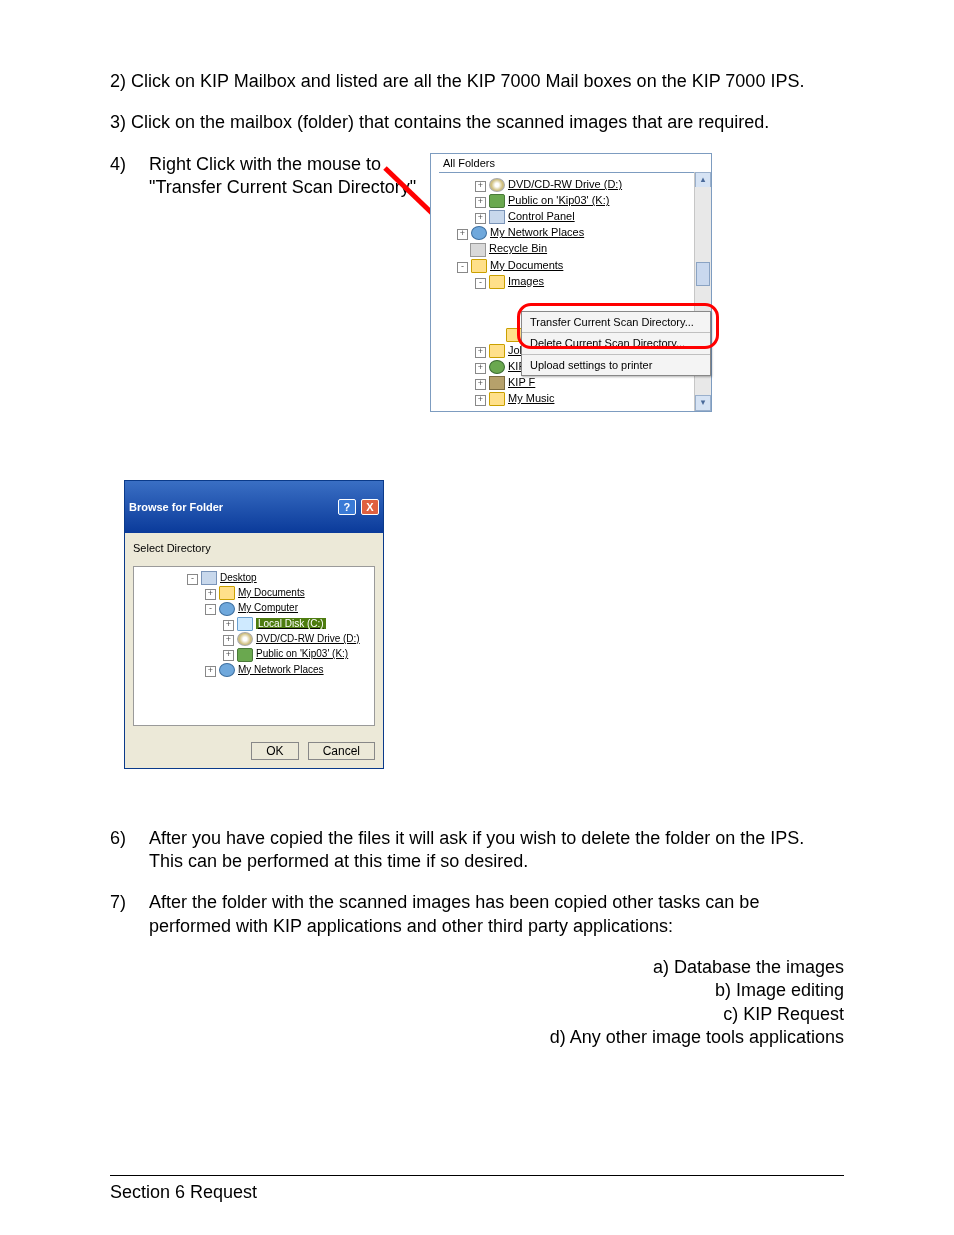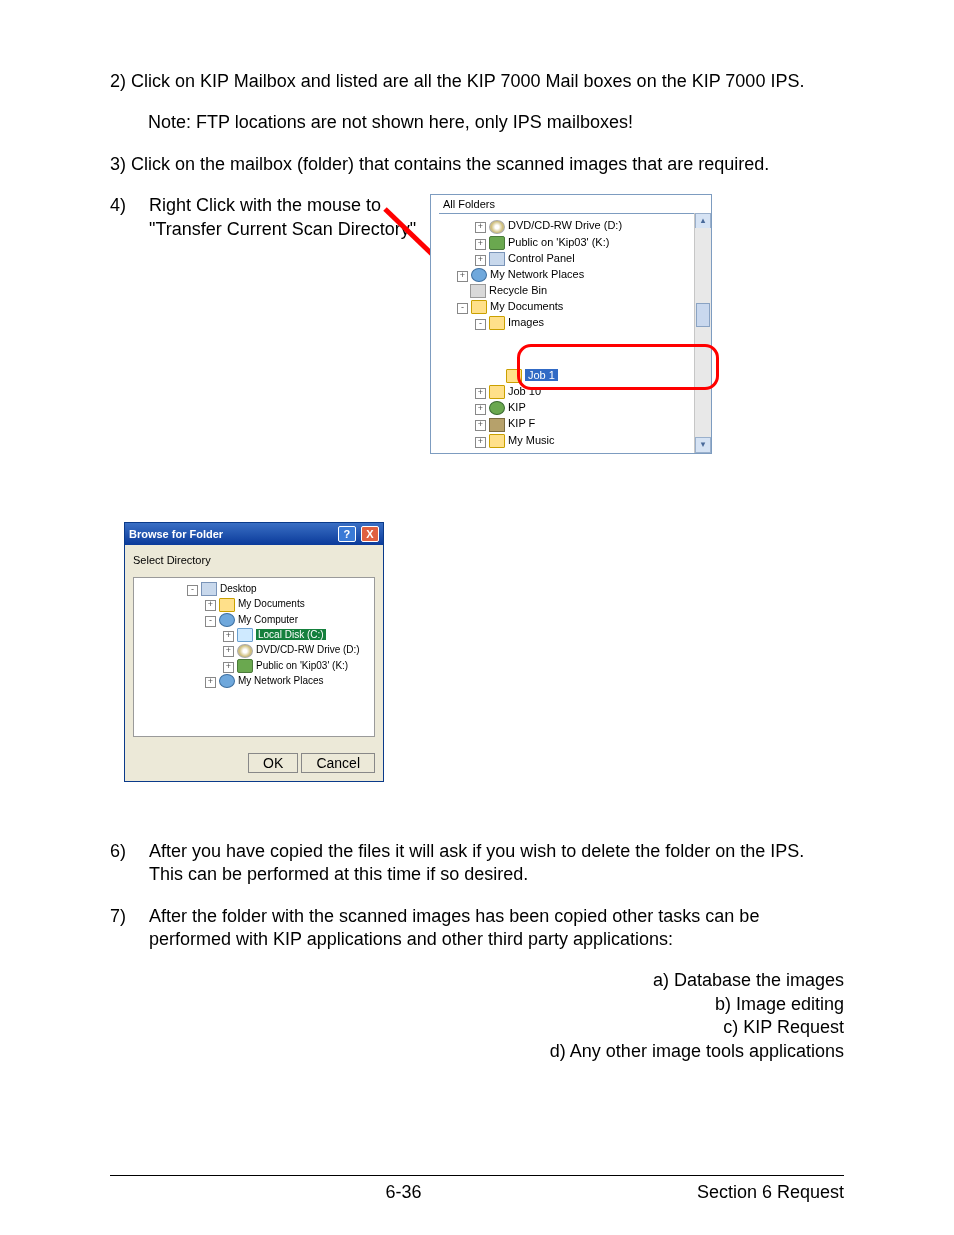--- a/index.html
+++ b/index.html
@@ -15,60 +15,59 @@
   .footer{position:absolute;bottom:32px;left:110px;right:110px;border-top:1px solid #000;padding-top:6px;font-size:18px;display:flex;justify-content:space-between;}
   
   .win1{border:1px solid #7d9cc0;background:#fff;font-family:Tahoma,Arial,sans-serif;font-size:11px;position:relative;width:280px;}
   .win1 .title{background:#fff;border-bottom:1px solid #7d9cc0;padding:2px 4px;margin-left:8px;}
   .win1 .tree{position:relative;padding:4px 4px 4px 4px;}
   .win1 .scroll{position:absolute;right:0;top:18px;bottom:0;width:16px;background:#e8e8e8;border-left:1px solid #c6c6c6;}
   .win1 .scroll .up,.win1 .scroll .dn{height:14px;background:#d6e3f4;border:1px solid #9ab0cc;font-size:9px;text-align:center;line-height:12px;color:#4a6a9a;}
   .win1 .scroll .up{border-bottom:none;}
   .win1 .scroll .dn{position:absolute;bottom:0;left:0;right:0;}
   .win1 .scroll .thumb{position:absolute;left:1px;right:1px;top:90px;height:22px;background:#c9d8ee;border:1px solid #8aa3c3;}
-  .node{white-space:nowrap;padding:0 0 1px 0;}
+  .node{white-space:nowrap;padding:0 0 1px 0;text-decoration:underline;}
   .pm{display:inline-block;width:9px;height:9px;border:1px solid #888;background:#fff;font-size:9px;line-height:7px;text-align:center;margin-right:3px;color:#555;}
   .ic{display:inline-block;width:14px;height:12px;margin-right:3px;vertical-align:middle;}
   .ic-folder{background:#ffe08a;border:1px solid #caa000;border-radius:1px;}
   .ic-dvd{background:radial-gradient(circle,#fff 20%,#d0c080 60%);border:1px solid #aaa;border-radius:50%;}
   .ic-net{background:#6aa84f;border:1px solid #4a7a3a;border-radius:2px;}
   .ic-cpl{background:#c8d8ec;border:1px solid #7a94b8;}
   .ic-globe{background:#6fa8dc;border:1px solid #3d6fa0;border-radius:50%;}
   .ic-bin{background:#d9d9d9;border:1px solid #999;}
   .ic-kip{background:#6aa84f;border:1px solid #3a6a2f;border-radius:50%;}
   .ic-kipf{background:#b6a16b;border:1px solid #7a6a3f;}
   .l0{padding-left:4px;} .l1{padding-left:22px;} .l2{padding-left:40px;} .l3{padding-left:58px;margin-top:37px;}
   .sel{background:#316ac5;color:#fff;padding:0 3px;}
   .ctxmenu{position:absolute;background:#f4f4f4;border:1px solid #888;box-shadow:1px 1px 2px rgba(0,0,0,.3);font-size:11px;left:90px;top:138px;width:188px;}
   .ctxmenu .mi{padding:3px 8px;}
   .ctxmenu .sep{border-bottom:1px solid #c0c0c0;}
   .redbox{position:absolute;border:3px solid #f00;border-radius:14px;pointer-events:none;}
   .redarrow{position:absolute;pointer-events:none;}
   
   .win2{width:258px;border:1px solid #0a3a8a;font-family:Tahoma,Arial,sans-serif;font-size:11px;background:#ece9d8;}
-  .win2 .titlebar{background:linear-gradient(#3a6fc4,#0a3a9a);color:#fff;padding:3px 4px;display:flex;justify-content:space-between;align-items:flex-end;font-weight:bold;}
+  .win2 .titlebar{background:linear-gradient(#3a6fc4,#0a3a9a);color:#fff;padding:18px 4px;display:flex;justify-content:space-between;align-items:center;font-weight:bold;}
   .win2 .tbtn{display:inline-block;width:16px;height:14px;text-align:center;font-size:11px;font-weight:bold;margin-left:2px;border:1px solid #fff;border-radius:2px;}
   .win2 .help{background:#3a7ad6;color:#fff;}
   .win2 .close{background:#e06040;color:#fff;}
   .win2 .content{padding:8px;}
   .win2 .lbl{font-size:11px;margin-bottom:10px;}
   .win2 .treebox{background:#fff;border:1px solid #9a9a9a;height:150px;padding:4px;overflow:hidden;}
   .win2 .node{font-size:10px;margin-left:45px;}
   .win2 .btns{padding:8px;text-align:right;}
-  .win2 button{font-size:14px;padding:1px 14px;background:#ece9d8;border:1px solid #888;}
-  .sel2{background:#15803d;color:#fff;padding:0 2px;}
+  .win2 button{font-size:12px;padding:1px 14px;margin-left:6px;background:#ece9d8;border:1px solid #888;}
+  .sel2{background:#4d7c0f;color:#fff;padding:0 2px;}
 </style>
 </head>
 <body>
 
 <div class="page">
 
   <div class="body-text">
     <div class="para">2)   Click on KIP Mailbox and listed are all the KIP 7000 Mail boxes on the KIP 7000 IPS.</div>
-    <div class="para indent">Note:  FTP locations are not shown here, only IPS mailboxes!</div>
     <div class="para">3)   Click on the mailbox (folder) that contains the scanned images that are required.</div>
 
     <div class="row para" style="position:relative;">
       <div class="left">
         <span class="num">4)</span>
         <span class="num-content">Right Click with the mouse to "Transfer Current Scan Directory"</span>
       </div>
       <div class="right" style="position:relative;">
 
         <svg class="redarrow" style="left:-50px;top:10px;width:160px;height:135px;" viewBox="0 0 160 135">
@@ -90,20 +89,25 @@
             <div class="node l1"><span class="pm">+</span><span class="ic ic-globe"></span><span>My Network Places</span></div>
             <div class="node l1"><span style="display:inline-block;width:13px;"></span><span class="ic ic-bin"></span><span>Recycle Bin</span></div>
             <div class="node l1"><span class="pm">-</span><span class="ic ic-folder"></span><span>My Documents</span></div>
             <div class="node l2"><span class="pm">-</span><span class="ic ic-folder"></span><span>Images</span></div>
             <div class="node l3"><span style="display:inline-block;width:13px;"></span><span class="ic ic-folder"></span><span class="sel">Job 1</span></div>
             <div class="node l2"><span class="pm">+</span><span class="ic ic-folder"></span><span>Job 10</span></div>
             <div class="node l2"><span class="pm">+</span><span class="ic ic-kip"></span><span>KIP</span></div>
             <div class="node l2"><span class="pm">+</span><span class="ic ic-kipf"></span><span>KIP F</span></div>
             <div class="node l2"><span class="pm">+</span><span class="ic ic-folder"></span><span>My Music</span></div>
 
+            <div class="ctxmenu">
+              <div class="mi sep">Transfer Current Scan Directory...</div>
+              <div class="mi sep">Delete Current Scan Directory...</div>
+              <div class="mi">Upload settings to printer</div>
+            </div>
             <div class="redbox" style="left:86px;top:130px;width:196px;height:40px;"></div>
           </div>
         </div>
       </div>
     </div>
 
     <div style="height:50px;"></div>
 
     <div class="row para">
       <div class="right" style="padding-left:14px;">
@@ -150,17 +154,16 @@
     <div class="indent" style="margin-top:6px;text-align:right;">
       <div>a) Database the images</div>
       <div>b) Image editing</div>
       <div>c) KIP Request</div>
       <div>d) Any other image tools applications</div>
     </div>
 
   </div>
 
   <div class="footer">
-    <span style="flex:1;text-align:center;">6-36</span>
     <span>Section 6    Request</span>
   </div>
 
 </div>
 
 </body></html>

